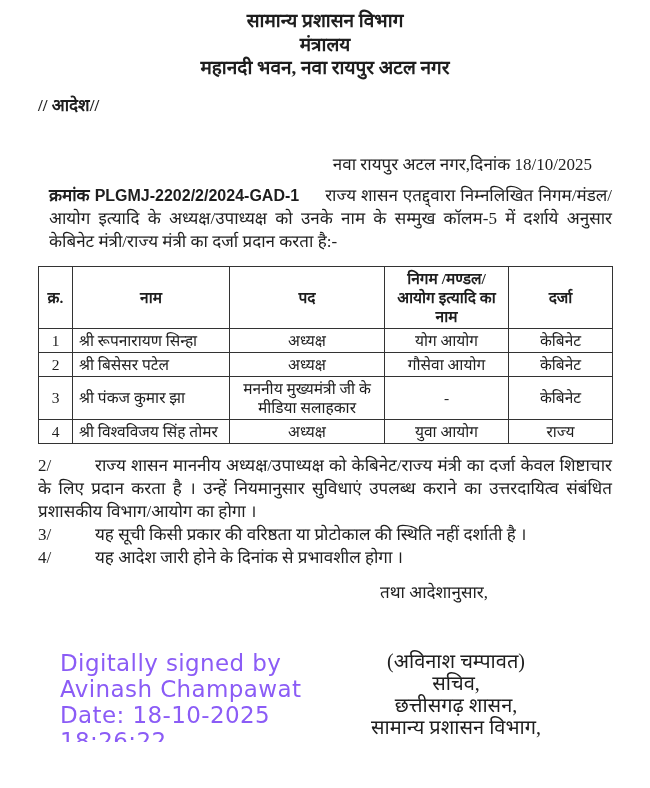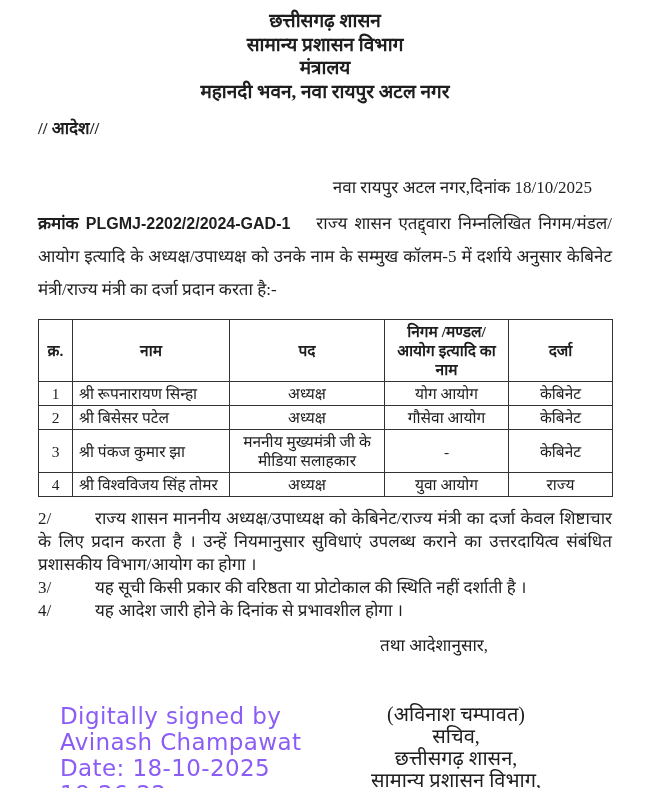--- a/index.html
+++ b/index.html
@@ -11,21 +11,21 @@
     overflow: hidden;
   }
   .doc { padding: 9px 38px 0 38px; width: 650px; }
 
   .hdr { text-align: center; font-weight: bold; font-size: 19px; line-height: 23.5px; }
 
   .order-title { text-align: left; font-weight: bold; font-size: 17px; margin-top: 13px; }
 
   .date-line { text-align: right; font-size: 17px; margin-top: 36px; padding-right: 20px; }
 
-  .para1 { margin-top: 9px; font-size: 17px; line-height: 33px; text-align: justify; }
+  .para1 { margin-top: 9px; font-size: 17px; line-height: 23px; text-align: justify; margin-left: 11px; }
   .ref-label { font-weight: bold; }
   .ref-number { font-weight: bold; font-family: "Liberation Sans", sans-serif; font-size: 16px; }
   .gap1 { display: inline-block; width: 26px; }
 
   table.desig {
     border-collapse: collapse;
     margin-top: 13px;
     width: 574px;
     font-size: 15.5px;
     table-layout: fixed;
@@ -76,21 +76,20 @@
     font-size: 20px;
     line-height: 22px;
   }
 </style>
 </head>
 <body>
 
 <div class="doc">
 
   <div class="hdr">
-    <div>छत्तीसगढ़ शासन</div>
     <div>सामान्य प्रशासन विभाग</div>
     <div>मंत्रालय</div>
     <div>महानदी भवन, नवा रायपुर अटल नगर</div>
   </div>
 
   <div class="order-title">// आदेश//</div>
 
   <div class="date-line">नवा रायपुर अटल नगर,दिनांक 18/10/2025</div>
 
   <p class="para1"><span class="ref-label">क्रमांक</span>&nbsp;<span class="ref-number">PLGMJ-2202/2/2024-GAD-1</span><span class="gap1"></span><span>राज्य शासन एतद्द्वारा निम्नलिखित निगम/मंडल/आयोग इत्यादि के अध्यक्ष/उपाध्यक्ष को उनके नाम के सम्मुख कॉलम-5 में दर्शाये अनुसार केबिनेट मंत्री/राज्य मंत्री का दर्जा प्रदान करता है:-</span></p>

